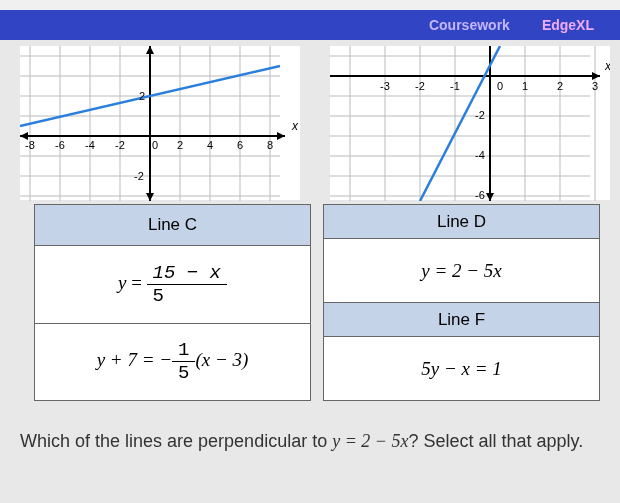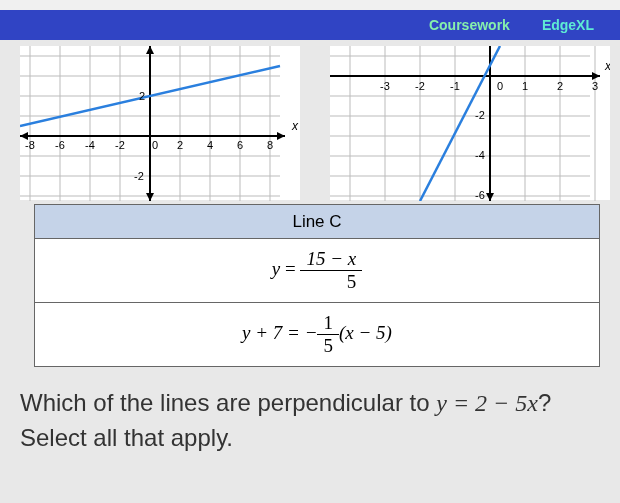--- a/index.html
+++ b/index.html
@@ -14,27 +14,27 @@
     background: #3044c4;
     height: 40px;
     display: flex;
     justify-content: flex-end;
     align-items: center;
     padding-right: 20px;
     gap: 20px;
     border-top: 10px solid #f0f0f0;
   }
   .top-bar .tab {
-    color: #5eead4;
+    color: #f0abfc;
     font-size: 14px;
     font-weight: bold;
     padding: 4px 6px;
   }
   .top-bar .tab.active {
-    color: #86efac;
+    color: #c4b5fd;
   }
   .content {
     padding: 0 20px 10px 20px;
   }
   .graph-row {
     display: flex;
     gap: 30px;
     height: 160px;
     padding-top: 6px;
   }
@@ -69,28 +69,29 @@
   }
   .eqcell {
     height: 64px;
     font-family: 'Times New Roman', serif;
     font-style: italic;
     font-size: 19px;
   }
   .frac {
     display: inline-block;
     vertical-align: middle;
-    text-align: right;
+    text-align: left;
+    font-family: Liberation Mono, monospace;
   }
   .frac .num { display: block; border-bottom: 1.5px solid #000; padding: 0 6px; }
   .frac .den { display: block; padding: 0 6px; }
   .upright { font-style: normal; }
   .question {
-    margin-top: 19px;
-    font-size: 24px;
+    margin-top: 28px;
+    font-size: 18px;
     color: #333;
     font-family: Arial, sans-serif;
     line-height: 1.4;
   }
   .question .mathvar { font-family: 'Times New Roman', serif; font-style: italic; }
 </style>
 </head>
 <body>
 
 <div class="top-bar">
@@ -193,22 +194,38 @@
           <tr>
             <td class="hdr">Line C</td>
           </tr>
       <tr>
             <td class="eqcell">
         <span>y</span><span class="upright"> = </span><span class="frac"><span class="num">15 − x</span><span class="den upright">5</span></span>
       </td>
           </tr>
       <tr>
             <td class="eqcell">
-        <span>y + 7 = −</span><span class="frac"><span class="num upright">1</span><span class="den upright">5</span></span><span>(x − 5)</span>
+        <span>y + 7 = −</span><span class="frac"><span class="num upright">1</span><span class="den upright">5</span></span><span>(x − 3)</span>
       </td>
+          </tr>
+    </tbody>
+      </table>
+    <table class="tbl">
+      <tbody>
+          <tr>
+            <td class="hdr">Line D</td>
+          </tr>
+      <tr>
+            <td class="eqcell">y = 2 − 5x</td>
+          </tr>
+      <tr>
+            <td class="hdr">Line F</td>
+          </tr>
+      <tr>
+            <td class="eqcell">5y − x = 1</td>
           </tr>
     </tbody>
       </table>
   </div>
 
   <div class="question">
     <span>Which of the lines are perpendicular to </span><span class="mathvar">y = 2 − 5x</span><span>? Select all that apply.</span>
   </div>
 
 </div>

